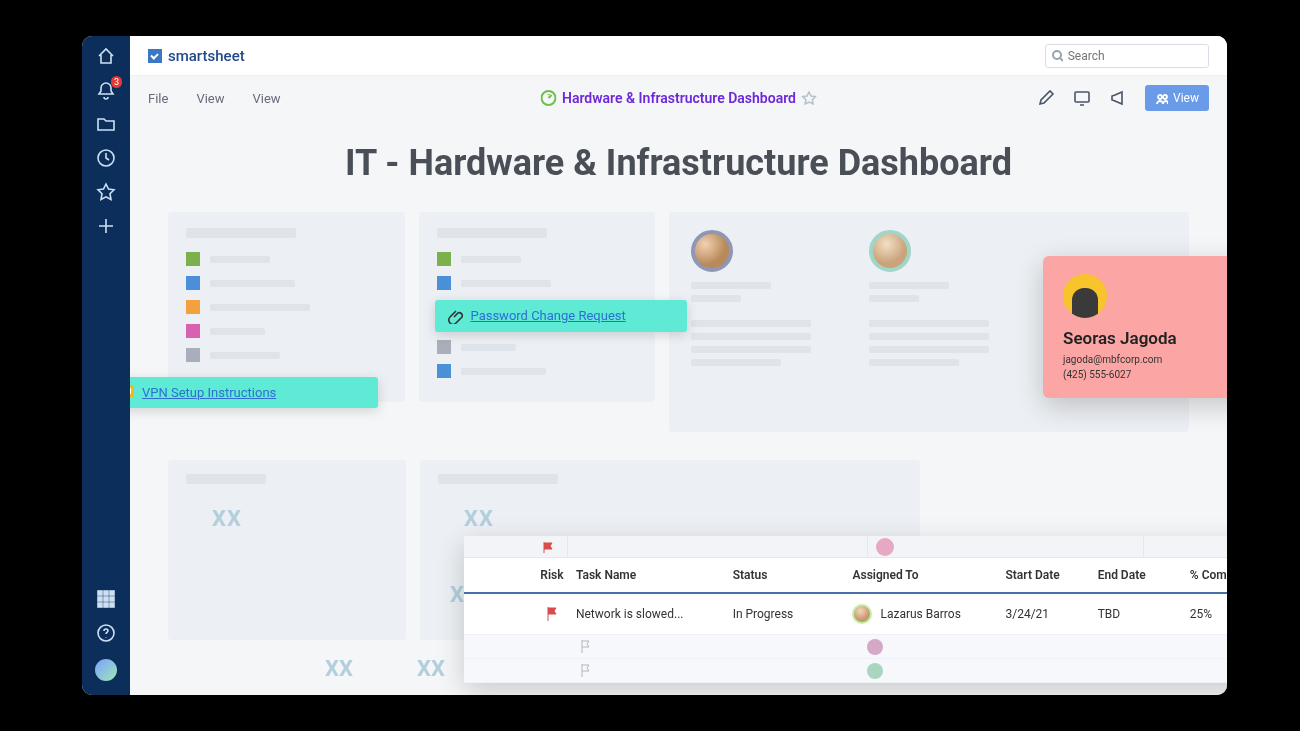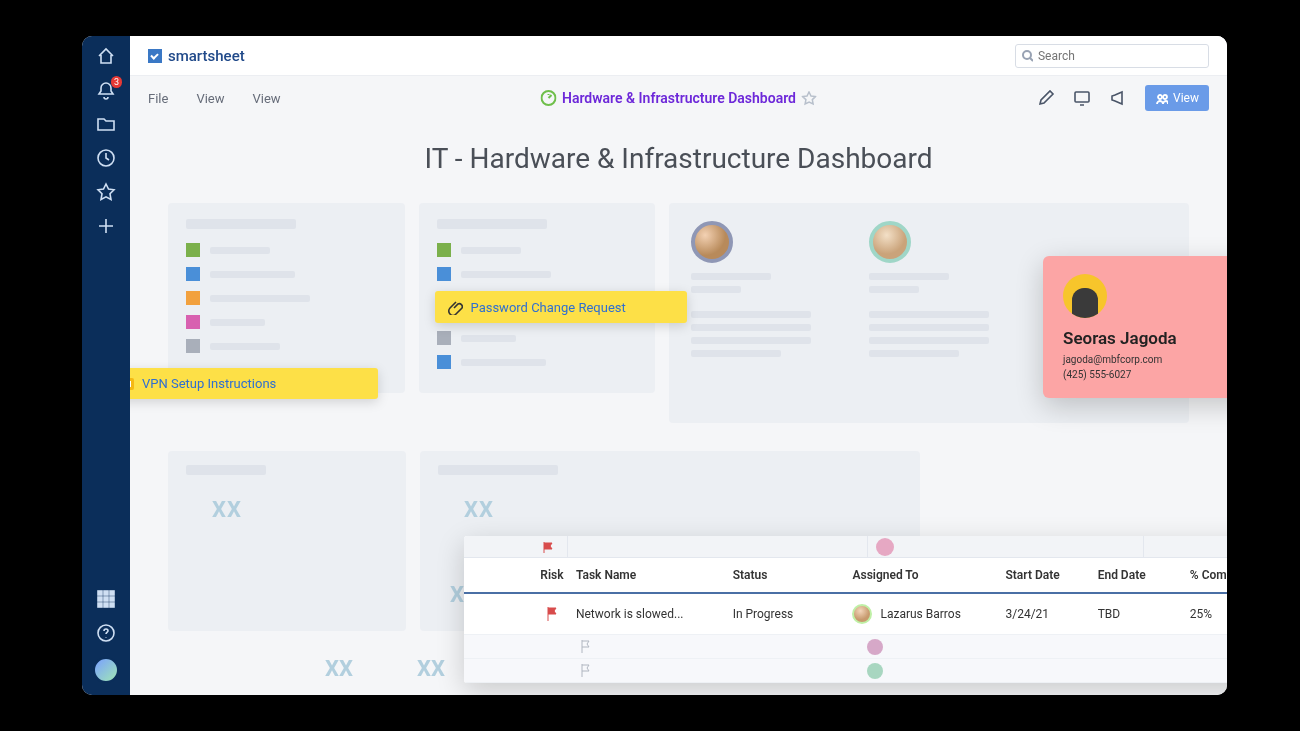--- a/index.html
+++ b/index.html
@@ -9,44 +9,44 @@
   .rail .bottom { margin-top: auto; display: flex; flex-direction: column; align-items: center; gap: 14px; padding-bottom: 12px; }
   .rail .ic { width: 20px; height: 20px; display: flex; align-items: center; justify-content: center; cursor: pointer; color: #cfdff3; position: relative; }
   .rail svg { width: 20px; height: 20px; stroke: currentColor; fill: none; stroke-width: 1.6; }
   .badge { position: absolute; top: -4px; right: -6px; background: #e53935; color: #fff; font-size: 9px; line-height: 12px; padding: 0 3px; border-radius: 6px; }
   .rail-avatar { width: 26px; height: 26px; border-radius: 50%; background: linear-gradient(135deg,#7aa0ff,#a0e7b5); border: 2px solid #0b2e5a; }
   .content { position: absolute; left: 48px; top: 0; right: 0; bottom: 0; background: #f5f6f8; overflow: hidden; }
   .topbar { height: 40px; background: #fff; display: flex; align-items: center; padding: 0 18px; border-bottom: 1px solid #eceef2; }
   .logo { display: flex; align-items: center; gap: 6px; color: #214a8a; font-weight: 500; font-size: 15px; }
   .logo .mark { width: 14px; height: 14px; background: #3a78c5; display: inline-block; position: relative; }
   .logo .mark::after { content: ""; position: absolute; left: 3px; top: 4px; width: 5px; height: 3px; border-left: 2px solid #fff; border-bottom: 2px solid #fff; transform: rotate(-45deg); }
-  .search { margin-left: auto; width: 194px; height: 24px; border: 1px solid #d8dde5; border-radius: 3px; display: flex; align-items: center; padding: 0 6px; color: #98a2b3; font-size: 12px; gap: 5px; }
+  .search { margin-left: auto; width: 164px; height: 24px; border: 1px solid #d8dde5; border-radius: 3px; display: flex; align-items: center; padding: 0 6px; color: #98a2b3; font-size: 12px; gap: 5px; }
   .search svg { width: 12px; height: 12px; stroke: #98a2b3; fill: none; stroke-width: 2; }
   .search input { border: 0; outline: 0; font-size: 12px; color: #333; width: 100%; background: transparent; }
   .menubar { height: 44px; display: flex; align-items: center; padding: 0 18px; position: relative; }
   .menubar .m { font-size: 13px; color: #666c79; margin-right: 28px; cursor: pointer; }
   .doc-title { position: absolute; left: 50%; transform: translateX(-50%); display: flex; align-items: center; gap: 6px; color: #6d28d9; font-weight: 600; font-size: 14px; }
   .doc-title svg.dash { width: 16px; height: 16px; stroke: #6fbf4b; fill: none; stroke-width: 2; }
   .doc-title svg.star { width: 15px; height: 15px; stroke: #b8c0cc; fill: none; stroke-width: 1.5; }
   .rtools { margin-left: auto; display: flex; align-items: center; gap: 18px; }
   .rtools .tool { width: 18px; height: 18px; color: #4a5568; cursor: pointer; }
   .rtools .tool svg { width: 18px; height: 18px; stroke: currentColor; fill: none; stroke-width: 1.6; }
   .share-btn { background: #6a9be8; color: #fff; font-size: 12px; padding: 6px 10px; border-radius: 3px; display: flex; align-items: center; gap: 5px; cursor: pointer; }
   .share-btn svg { width: 13px; height: 13px; stroke: #fff; fill: none; stroke-width: 1.8; }
-  h1.page { text-align: center; font-size: 28px; font-weight: 400; color: #4a4f57; margin-top: 22px; }
+  h1.page { text-align: center; font-size: 36px; font-weight: 700; color: #4a4f57; margin-top: 22px; }
   .widgets { display: flex; gap: 14px; padding: 28px 38px 0; }
   .card { background: #eceff3; border-radius: 4px; }
   .card.a { width: 238px; height: 190px; padding: 16px 18px; }
   .card.b { width: 238px; height: 190px; padding: 16px 18px; position: relative; }
   .card.c { flex: 1; height: 220px; padding: 18px 22px 16px; display: flex; gap: 58px; }
   .hdr-bar { height: 10px; width: 110px; background: #dfe3ea; border-radius: 2px; margin-bottom: 14px; }
   .row { display: flex; align-items: center; gap: 10px; margin-bottom: 10px; }
   .sq { width: 14px; height: 14px; }
   .ln { height: 7px; background: #dfe3ea; border-radius: 2px; }
-  .tag { position: absolute; background: #fde047; box-shadow: 0 3px 12px rgba(0,0,0,.15); border-radius: 3px; padding: 8px 12px; display: flex; align-items: center; gap: 8px; font-size: 13px; }
+  .tag { position: absolute; background: #5eead4; box-shadow: 0 3px 12px rgba(0,0,0,.15); border-radius: 3px; padding: 8px 12px; display: flex; align-items: flex-start; gap: 8px; font-size: 13px; text-decoration: underline; }
   .tag.vpn { left: -62px; top: 165px; color: #2f6fd1; width: 272px; }
   .tag.vpn .gicon { width: 16px; height: 12px; background: #f5b914; border-radius: 2px; position: relative; }
   .tag.vpn .gicon::after { content: ""; position: absolute; inset: 3px; background: #fff; }
   .tag.pwd { left: 16px; top: 88px; color: #2f6fd1; width: 252px; z-index: 3; }
   .tag.pwd svg { width: 16px; height: 16px; stroke: #333; fill: none; stroke-width: 1.6; }
   .person-col { display: flex; flex-direction: column; }
   .avatar { width: 42px; height: 42px; border-radius: 50%; margin-bottom: 10px; }
   .avatar.p1 { background: radial-gradient(circle at 30% 30%, #f3d1b3, #b88a5a 60%), #8f97b5; border: 4px solid #8f97b5; }
   .avatar.p2 { background: radial-gradient(circle at 40% 30%, #f3e0c7, #caa37a 60%), #9fd6c7; border: 4px solid #9fd6c7; }
   .txt-sk { height: 7px; background: #dfe3ea; border-radius: 2px; margin-bottom: 6px; }

